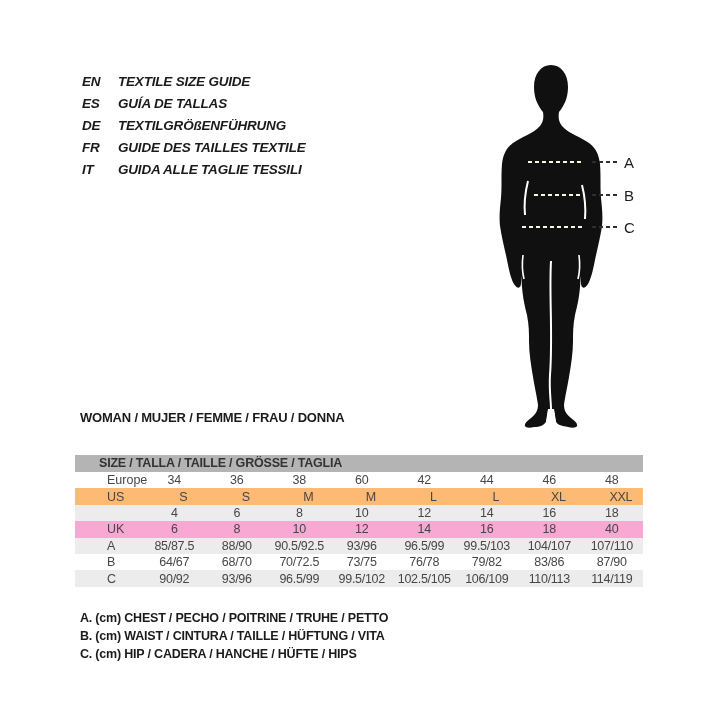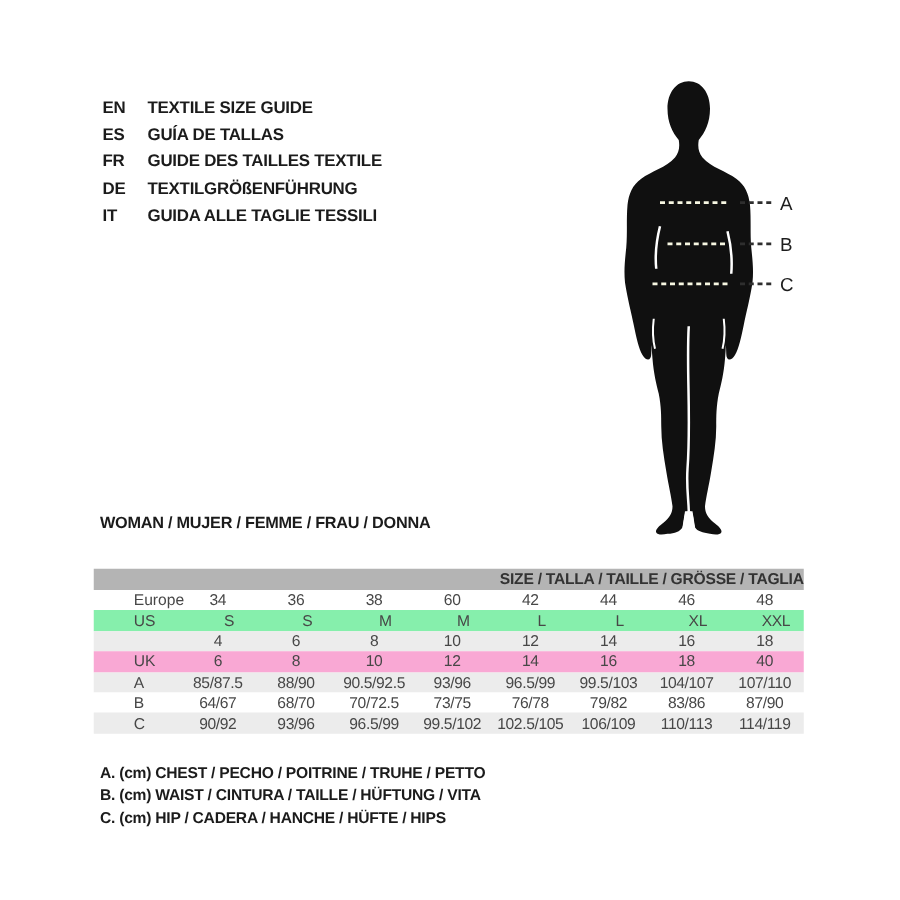--- a/index.html
+++ b/index.html
@@ -2,34 +2,34 @@
 <html><head>
 <meta charset="utf-8">
 <style>
   html,body{margin:0;padding:0;background:#ffffff;}
   #canvas{
     position:relative;width:720px;height:720px;background:#ffffff;overflow:hidden;
     font-family:"Liberation Sans",sans-serif;color:#1b1b1b;
   }
   
   .lang-block{position:absolute;left:82px;top:71px;}
-  .lang-row{display:flex;height:21.8px;align-items:flex-end;}
+  .lang-row{display:flex;height:21.8px;align-items:center;font-style:italic;}
   .lang-code{width:36px;font-size:13.5px;font-weight:bold;letter-spacing:-0.2px;}
   .lang-label{font-size:13.5px;font-weight:bold;letter-spacing:-0.2px;white-space:nowrap;}
   
   .figure-wrap{position:absolute;left:460px;top:55px;width:200px;height:380px;}
   .figure-wrap svg{display:block;}
   .measure-label{font-family:"Liberation Sans",sans-serif;font-size:15px;fill:#1d1d1d;}
   
   .woman-title{position:absolute;left:80px;top:410px;font-size:13px;font-weight:bold;
     letter-spacing:-0.2px;white-space:nowrap;}
   
   .size-table{position:absolute;left:75px;top:455px;width:568px;font-size:12.5px;color:#474747;}
   .table-header{height:17px;line-height:17px;font-weight:bold;color:#333333;
-    padding-left:10px;box-sizing:border-box;letter-spacing:-0.2px;text-align:right;}
+    padding-left:24px;box-sizing:border-box;letter-spacing:-0.2px;}
   .t-row{display:grid;grid-template-columns:68px repeat(8,1fr);height:16.4px;align-items:center;}
   .t-label{padding-left:6px;text-align:left;white-space:nowrap;margin-left:26px;}
   .t-cell{text-align:center;white-space:nowrap;letter-spacing:-0.3px;}
   
   .notes{position:absolute;left:80px;top:597px;margin-top:12px;}
   .note-row{height:18px;line-height:18px;font-size:12.5px;font-weight:bold;
     letter-spacing:-0.2px;white-space:nowrap;}
 </style>
 </head>
 <body>
@@ -39,26 +39,26 @@
   <div class="lang-block">
     <div class="lang-row">
       <span class="lang-code">EN</span>
       <span class="lang-label">TEXTILE SIZE GUIDE</span>
     </div>
     <div class="lang-row">
       <span class="lang-code">ES</span>
       <span class="lang-label">GUÍA DE TALLAS</span>
     </div>
     <div class="lang-row">
+      <span class="lang-code">DE</span>
+      <span class="lang-label">TEXTILGRÖßENFÜHRUNG</span>
+    </div>
+    <div class="lang-row">
       <span class="lang-code">FR</span>
       <span class="lang-label">GUIDE DES TAILLES TEXTILE</span>
-    </div>
-    <div class="lang-row">
-      <span class="lang-code">DE</span>
-      <span class="lang-label">TEXTILGRÖßENFÜHRUNG</span>
     </div>
     <div class="lang-row">
       <span class="lang-code">IT</span>
       <span class="lang-label">GUIDA ALLE TAGLIE TESSILI</span>
     </div>
   </div>
 
   <div class="figure-wrap">
     <svg width="200" height="380" viewBox="0 0 200 380" xmlns="http://www.w3.org/2000/svg">
       <path d="M 91,10
@@ -136,21 +136,21 @@
           <div class="t-label">Europe</div>
           <div class="t-cell">34</div>
           <div class="t-cell">36</div>
           <div class="t-cell">38</div>
           <div class="t-cell">60</div>
           <div class="t-cell">42</div>
           <div class="t-cell">44</div>
           <div class="t-cell">46</div>
           <div class="t-cell">48</div>
         </div>
-        <div class="t-row" style="background: #86efac; gap: 18px;">
+        <div class="t-row" style="background: #fdba74; gap: 18px;">
           <div class="t-label">US</div>
           <div class="t-cell">S</div>
           <div class="t-cell">S</div>
           <div class="t-cell">M</div>
           <div class="t-cell">M</div>
           <div class="t-cell">L</div>
           <div class="t-cell">L</div>
           <div class="t-cell">XL</div>
           <div class="t-cell">XXL</div>
         </div>

